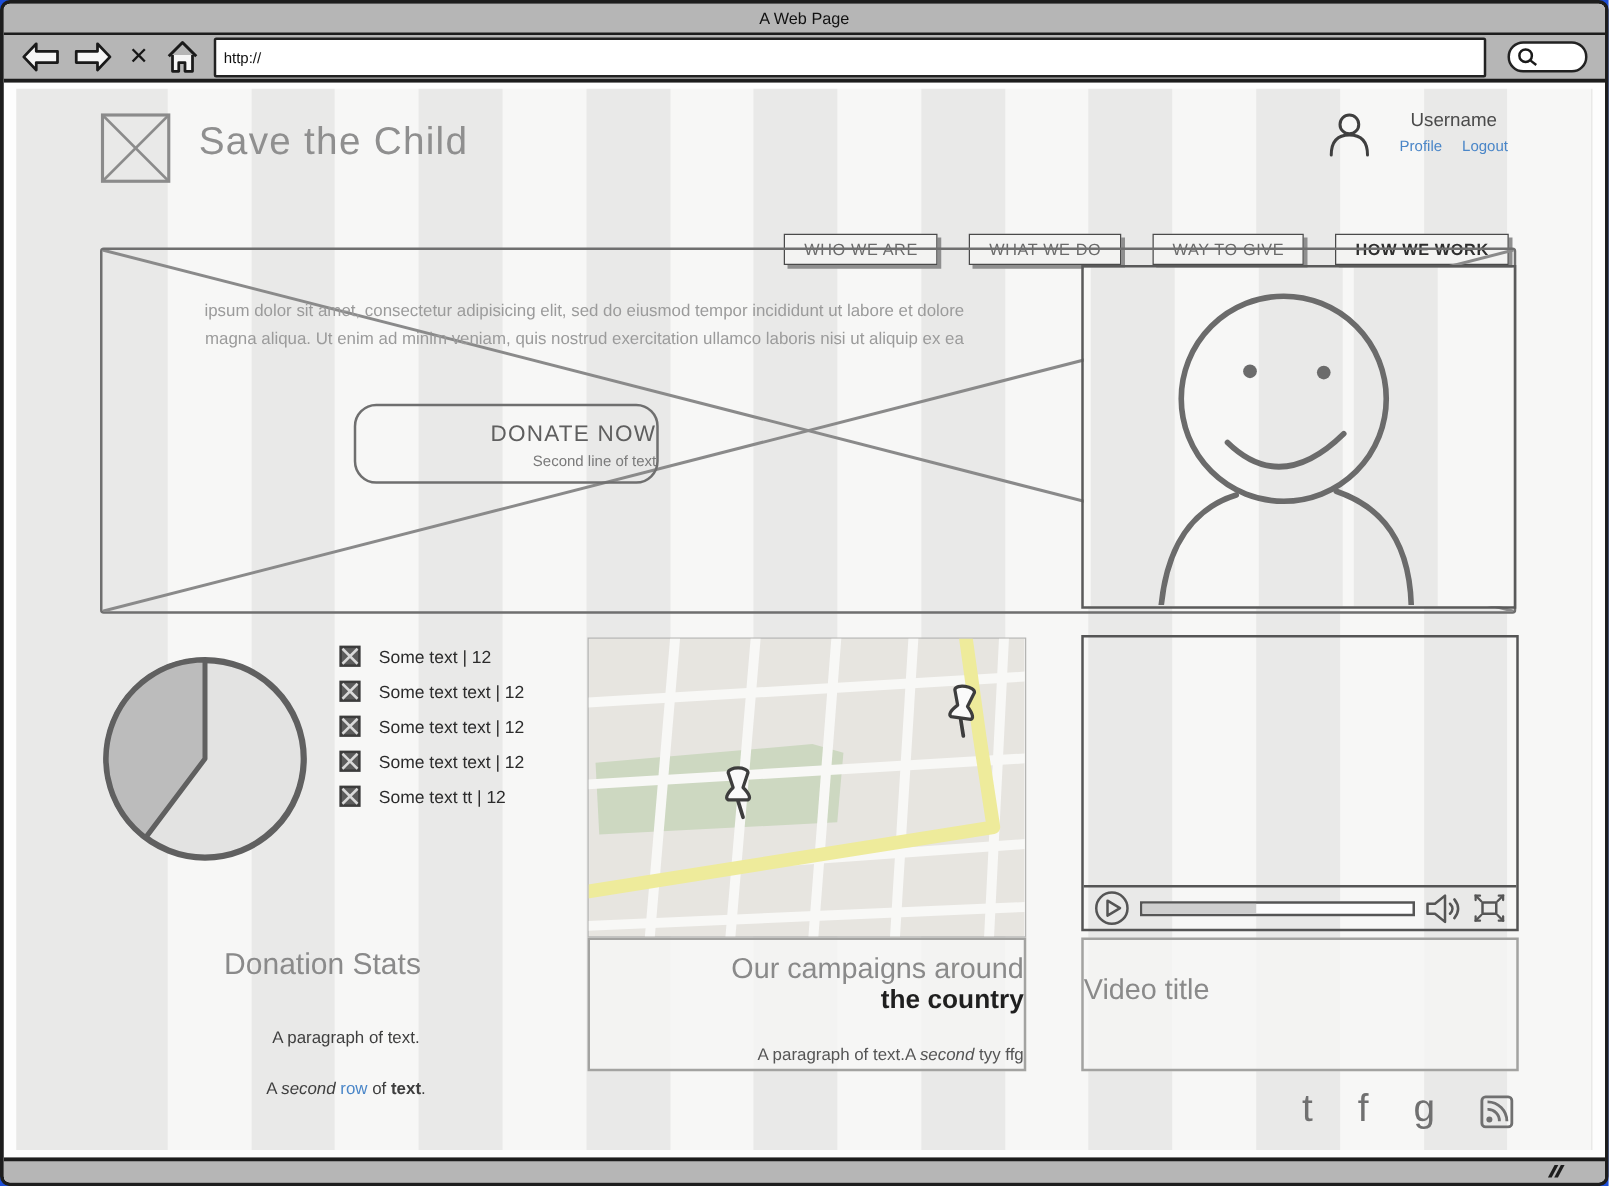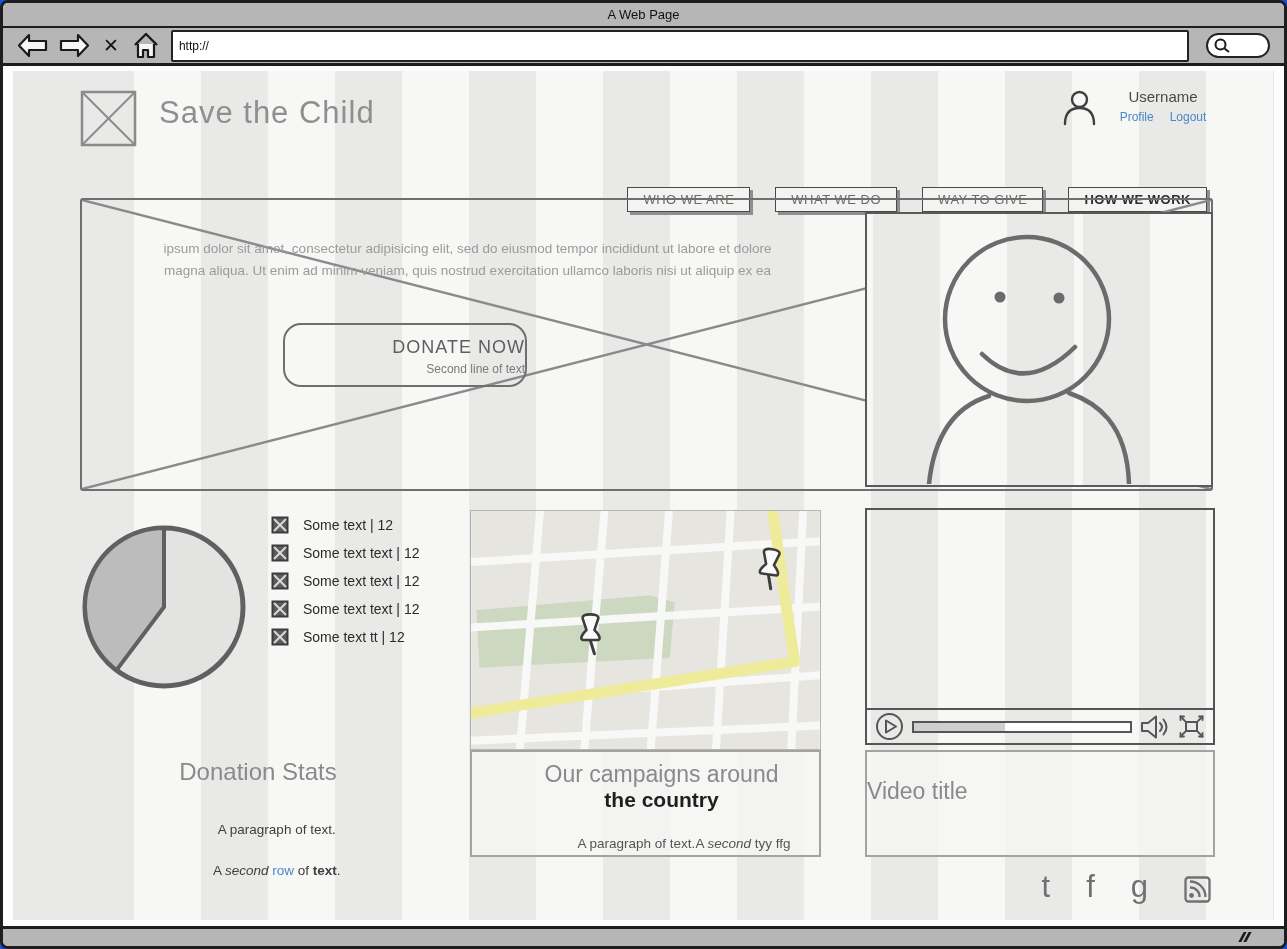--- a/index.html
+++ b/index.html
@@ -52,21 +52,21 @@
   .leftcol { position:absolute; left:67px; top:437px; width:356px; }
   .pie { position:absolute; left:0; top:15px; }
   .statlist { position:absolute; left:191px; top:8px; display:flex; flex-direction:column; gap:10px; }
   .statitem { display:flex; align-items:center; gap:14px; font-size:14px; color:#2b2b2b; }
   .statshead { position:absolute; left:0; top:250px; width:100%; text-align:center; font-size:24px; color:#8a8a8a; }
   .statspara { position:absolute; left:0; top:292px; width:100%; text-align:center; font-size:13.5px; color:#3f3f3f; line-height:1.5; white-space:pre-wrap; }
 
   .mapcard { position:absolute; left:457px; top:439px; width:351px; height:347px; }
   .mapcanvas { position:absolute; left:0; top:0; width:351px; height:240px; border:1px solid #b5b5b3; }
   .mapcaption { position:absolute; left:0; top:240px; width:351px; height:107px; border:2px solid #a3a3a1;
-    background:rgba(246,246,245,.78); text-align:center; padding-top:9px;padding-left:32px; }
+    background:rgba(246,246,245,.78); text-align:right; padding-top:9px;padding-left:32px; }
   .caph1 { font-size:23px; color:#8a8a8a; }
   .caph2 { font-size:21px; color:#1f1f1f; font-weight:600; }
   .cappara { margin-top:9px; font-size:13.5px; color:#555; white-space:pre-wrap; }
 
   .videobox { position:absolute; left:852px; top:437px; width:350px; height:237px; border:2px solid #555; }
   .controls { position:absolute; left:0; right:0; bottom:0; height:35px; border-top:2px solid #555;
     display:flex; align-items:center; padding:0 8px; gap:8px; }
   .track { flex:1; height:12px; border:2px solid #555; background:#fdfdfd; }
   .trackfill { height:100%; width:42%; background:#cfcfcf; }
   .videocaption { position:absolute; left:852px; top:679px; width:350px; height:107px; border:2px solid #a3a3a1;

